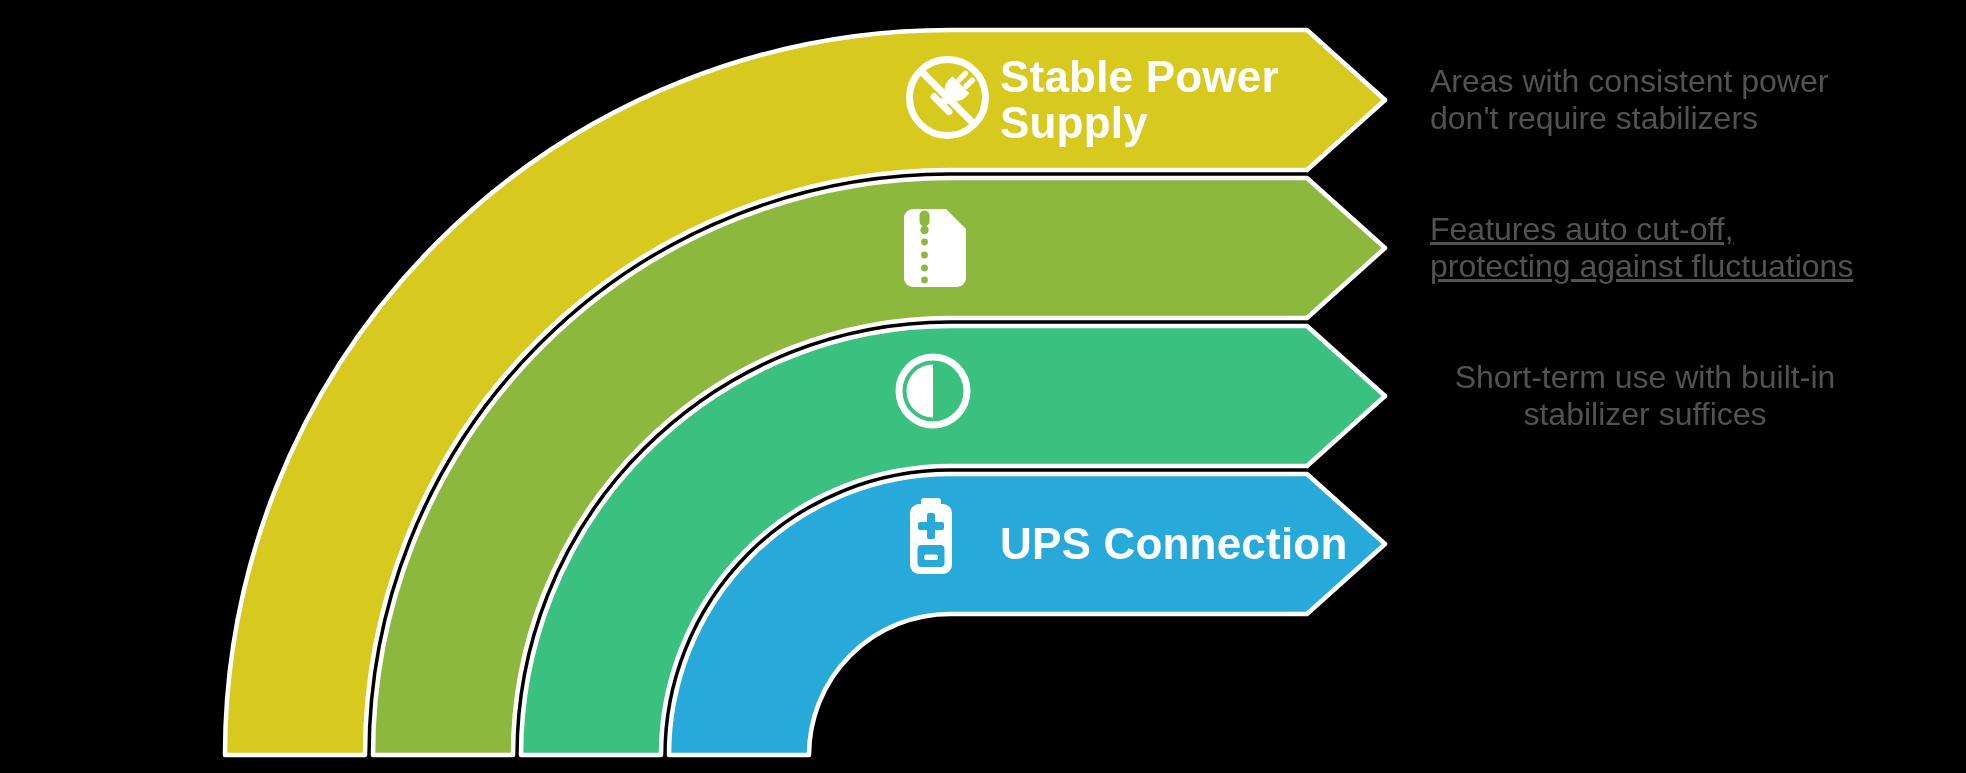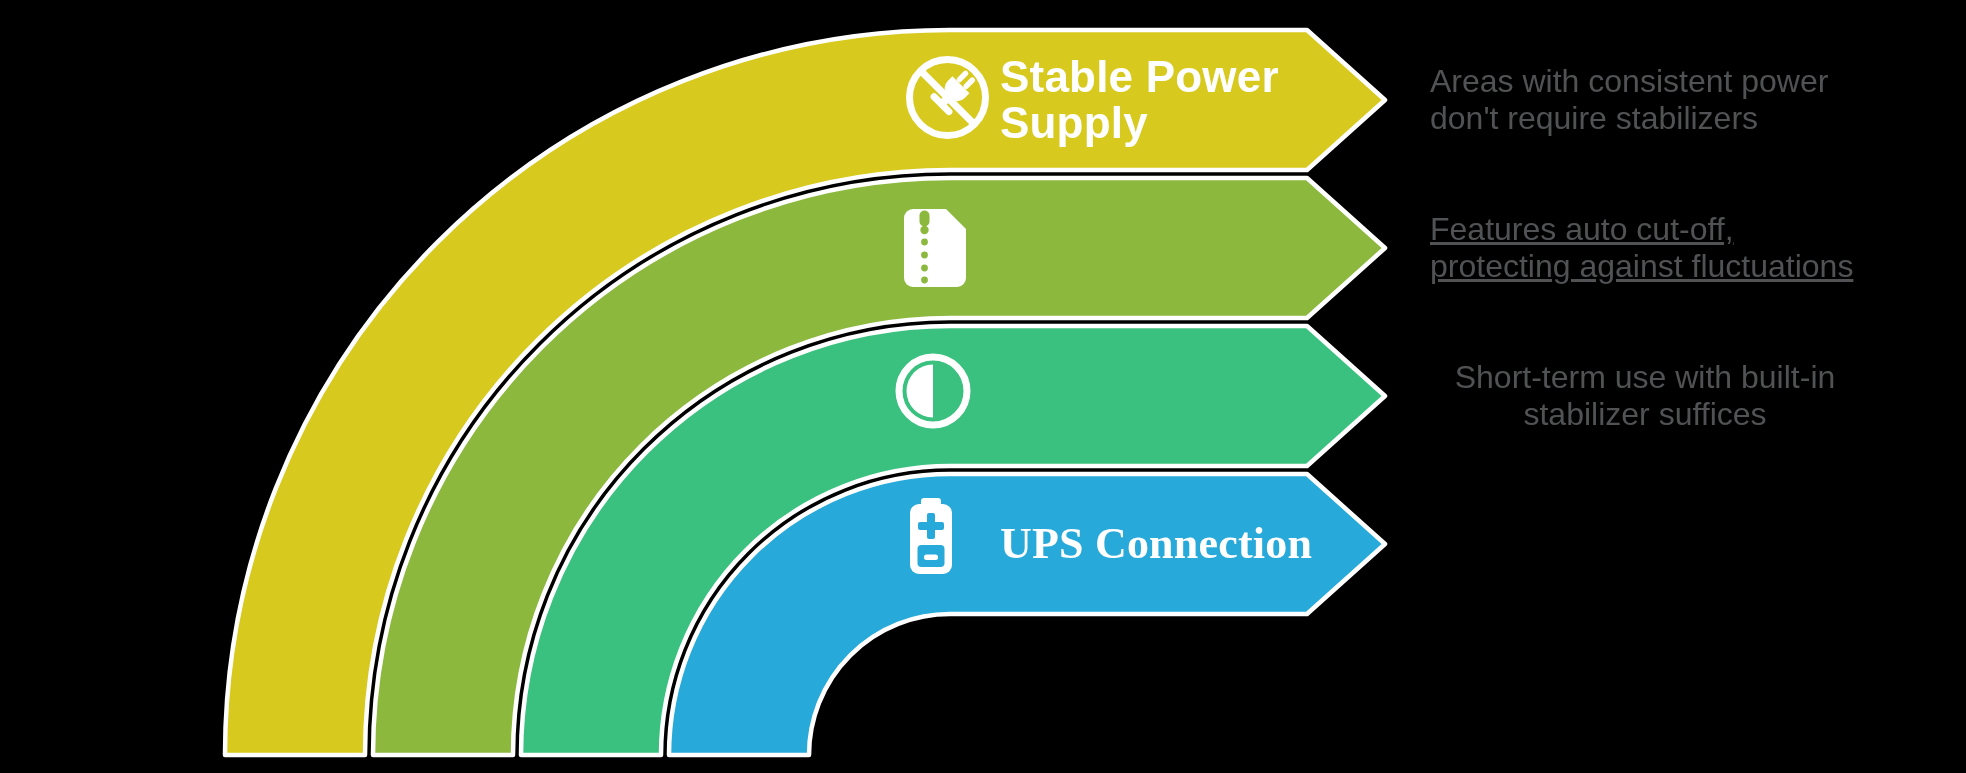--- a/index.html
+++ b/index.html
@@ -87,15 +87,15 @@
   <svg class="icon" style="left:910px;top:498px;" width="42" height="76" viewBox="0 0 42 76">
     <rect x="11" y="0" width="20" height="10" rx="3" fill="#fff"></rect>
     <rect x="0" y="6" width="42" height="70" rx="9" fill="#fff"></rect>
     <g fill="#27a9da">
       <rect x="17" y="15" width="8" height="26" rx="2"></rect>
       <rect x="8" y="24" width="26" height="8" rx="2"></rect>
       <rect x="7.5" y="47" width="27" height="22" rx="4"></rect>
     </g>
     <rect x="14" y="56.5" width="14" height="5.5" rx="2.5" fill="#fff"></rect>
   </svg>
-  <div class="row-label" style="top:521px;font-family:Liberation Serif, serif;">UPS Connection</div>
+  <div class="row-label" style="top:521px;">UPS Connection</div>
 
 </div>
 
 </body></html>

